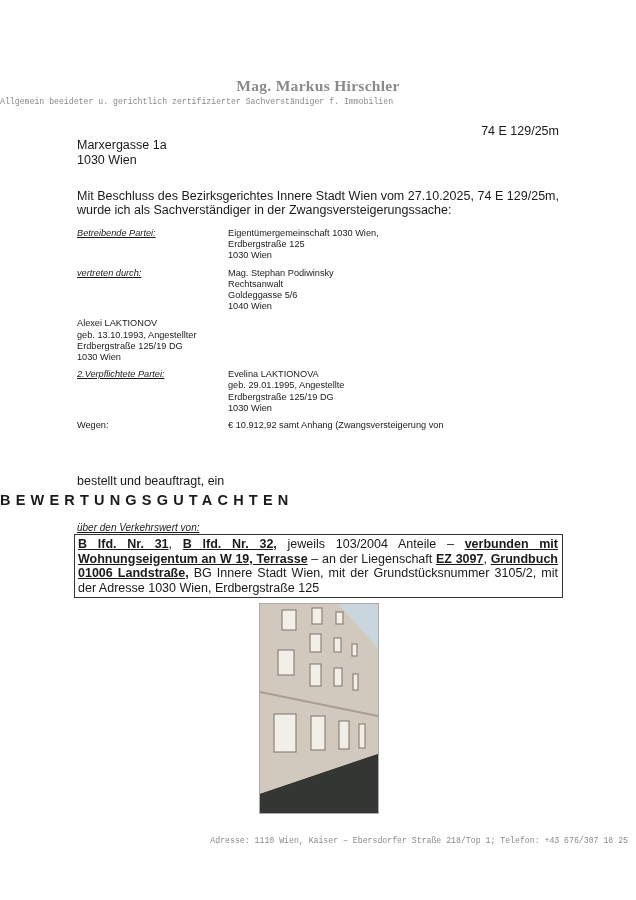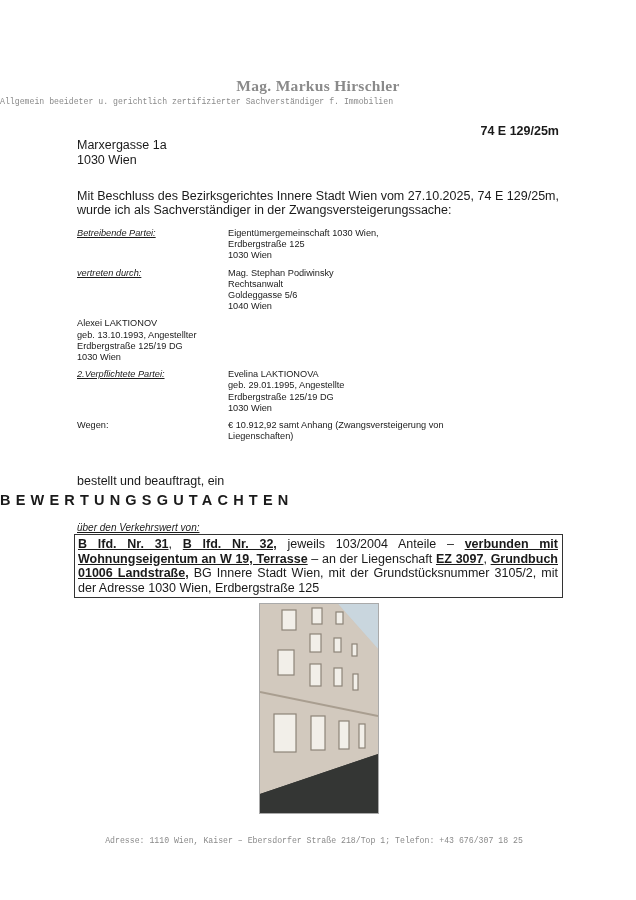--- a/index.html
+++ b/index.html
@@ -1,34 +1,34 @@
 <!DOCTYPE html>
 <html><head>
   <meta charset="utf-8">
   <style>
     html, body { margin: 0; padding: 0; background: #ffffff; }
     body { width: 636px; height: 900px; position: relative; overflow: hidden; font-family: "Liberation Sans", sans-serif; color: #1a1a1a; }
     .abs { position: absolute; }
     .hdr-name { left: 0; width: 636px; top: 77px; text-align: center; font-family: Liberation Serif, serif; font-weight: bold; font-size: 15.5px; color: #8a8a8a; letter-spacing: 0.3px; }
     .hdr-sub { left: 0; width: 636px; top: 97px; text-align: left; font-family: "Liberation Mono", monospace; font-size: 8.2px; color: #8a8a8a; }
-    .ref { right: 77px; top: 124px; font-size: 12.5px; font-weight: bold; }
+    .ref { right: 77px; top: 124px; font-size: 12.5px; }
     .court { left: 77px; top: 138px; font-size: 12.5px; line-height: 14.5px; }
     .intro { left: 77px; top: 189px; width: 482px; font-size: 12.5px; line-height: 14px; text-align: justify; }
     .parties { left: 77px; top: 228px; width: 482px; font-size: 9.2px; line-height: 11.2px; }
     .prow { display: flex; margin-bottom: 6px; }
     .plabel { width: 151px; flex-shrink: 0; }
     .plabel.u { font-style: italic; text-decoration: underline; }
     .pvals div { white-space: nowrap; }
     .bestellt { left: 77px; top: 474px; font-size: 12.5px; }
     .title { left: 0; width: 636px; top: 492px; font-weight: bold; font-size: 14.5px; letter-spacing: 5.2px; }
     .ueber { left: 77px; top: 522px; font-size: 10px; font-style: italic; text-decoration: underline; }
     .box { left: 74px; top: 534px; width: 480px; border: 1.3px solid #333; padding: 2px 4px 2px 3px; font-size: 12.5px; line-height: 14.5px; text-align: justify; }
     .box b { text-decoration: underline; }
     .photo { left: 259px; top: 603px; width: 118px; height: 209px; border: 1px solid #aaa; overflow: hidden; background: linear-gradient(180deg,#cfc6bb 0%,#d6cdc3 40%,#d0c7bc 70%,#3b3d3b 73%,#2e302e 100%); }
-    .footer { left: 0; width: 628px; top: 836px; text-align: center; font-family: "Liberation Mono", monospace; font-size: 8.2px; color: #8a8a8a; }
+    .footer { left: 0; width: 628px; top: 836px; text-align: right; font-family: "Liberation Mono", monospace; font-size: 8.2px; color: #8a8a8a; }
   </style>
 </head>
 <body>
 
 <div class="abs hdr-name">Mag. Markus Hirschler</div>
 <div class="abs hdr-sub">Allgemein beeideter u. gerichtlich zertifizierter Sachverständiger f. Immobilien</div>
 
 <div class="abs ref">74 E 129/25m</div>
 
 <div class="abs court">
@@ -70,21 +70,20 @@
       <div>Evelina LAKTIONOVA</div>
       <div>geb. 29.01.1995, Angestellte</div>
       <div>Erdbergstraße 125/19 DG</div>
       <div>1030 Wien</div>
     </div>
   </div>
   <div class="prow">
     <div class="plabel">Wegen:</div>
     <div class="pvals">
       <div>€ 10.912,92 samt Anhang (Zwangsversteigerung von</div>
-      <div>Liegenschaften)</div>
     </div>
   </div>
 </div>
 
 <div class="abs bestellt">bestellt und beauftragt, ein</div>
 <div class="abs title">BEWERTUNGSGUTACHTEN</div>
 <div class="abs ueber">über den Verkehrswert von:</div>
 
 <div class="abs box"><b>B lfd. Nr. 31</b><span>, </span><b>B lfd. Nr. 32,</b><span> jeweils 103/2004 Anteile – </span><b>verbunden mit Wohnungseigentum an W 19, Terrasse</b><span> – an der Liegenschaft </span><b>EZ 3097</b><span>, </span><b>Grundbuch 01006 Landstraße,</b><span> BG Innere Stadt Wien, mit der Grundstücksnummer 3105/2, mit der Adresse 1030 Wien, Erdbergstraße 125</span></div>
 

